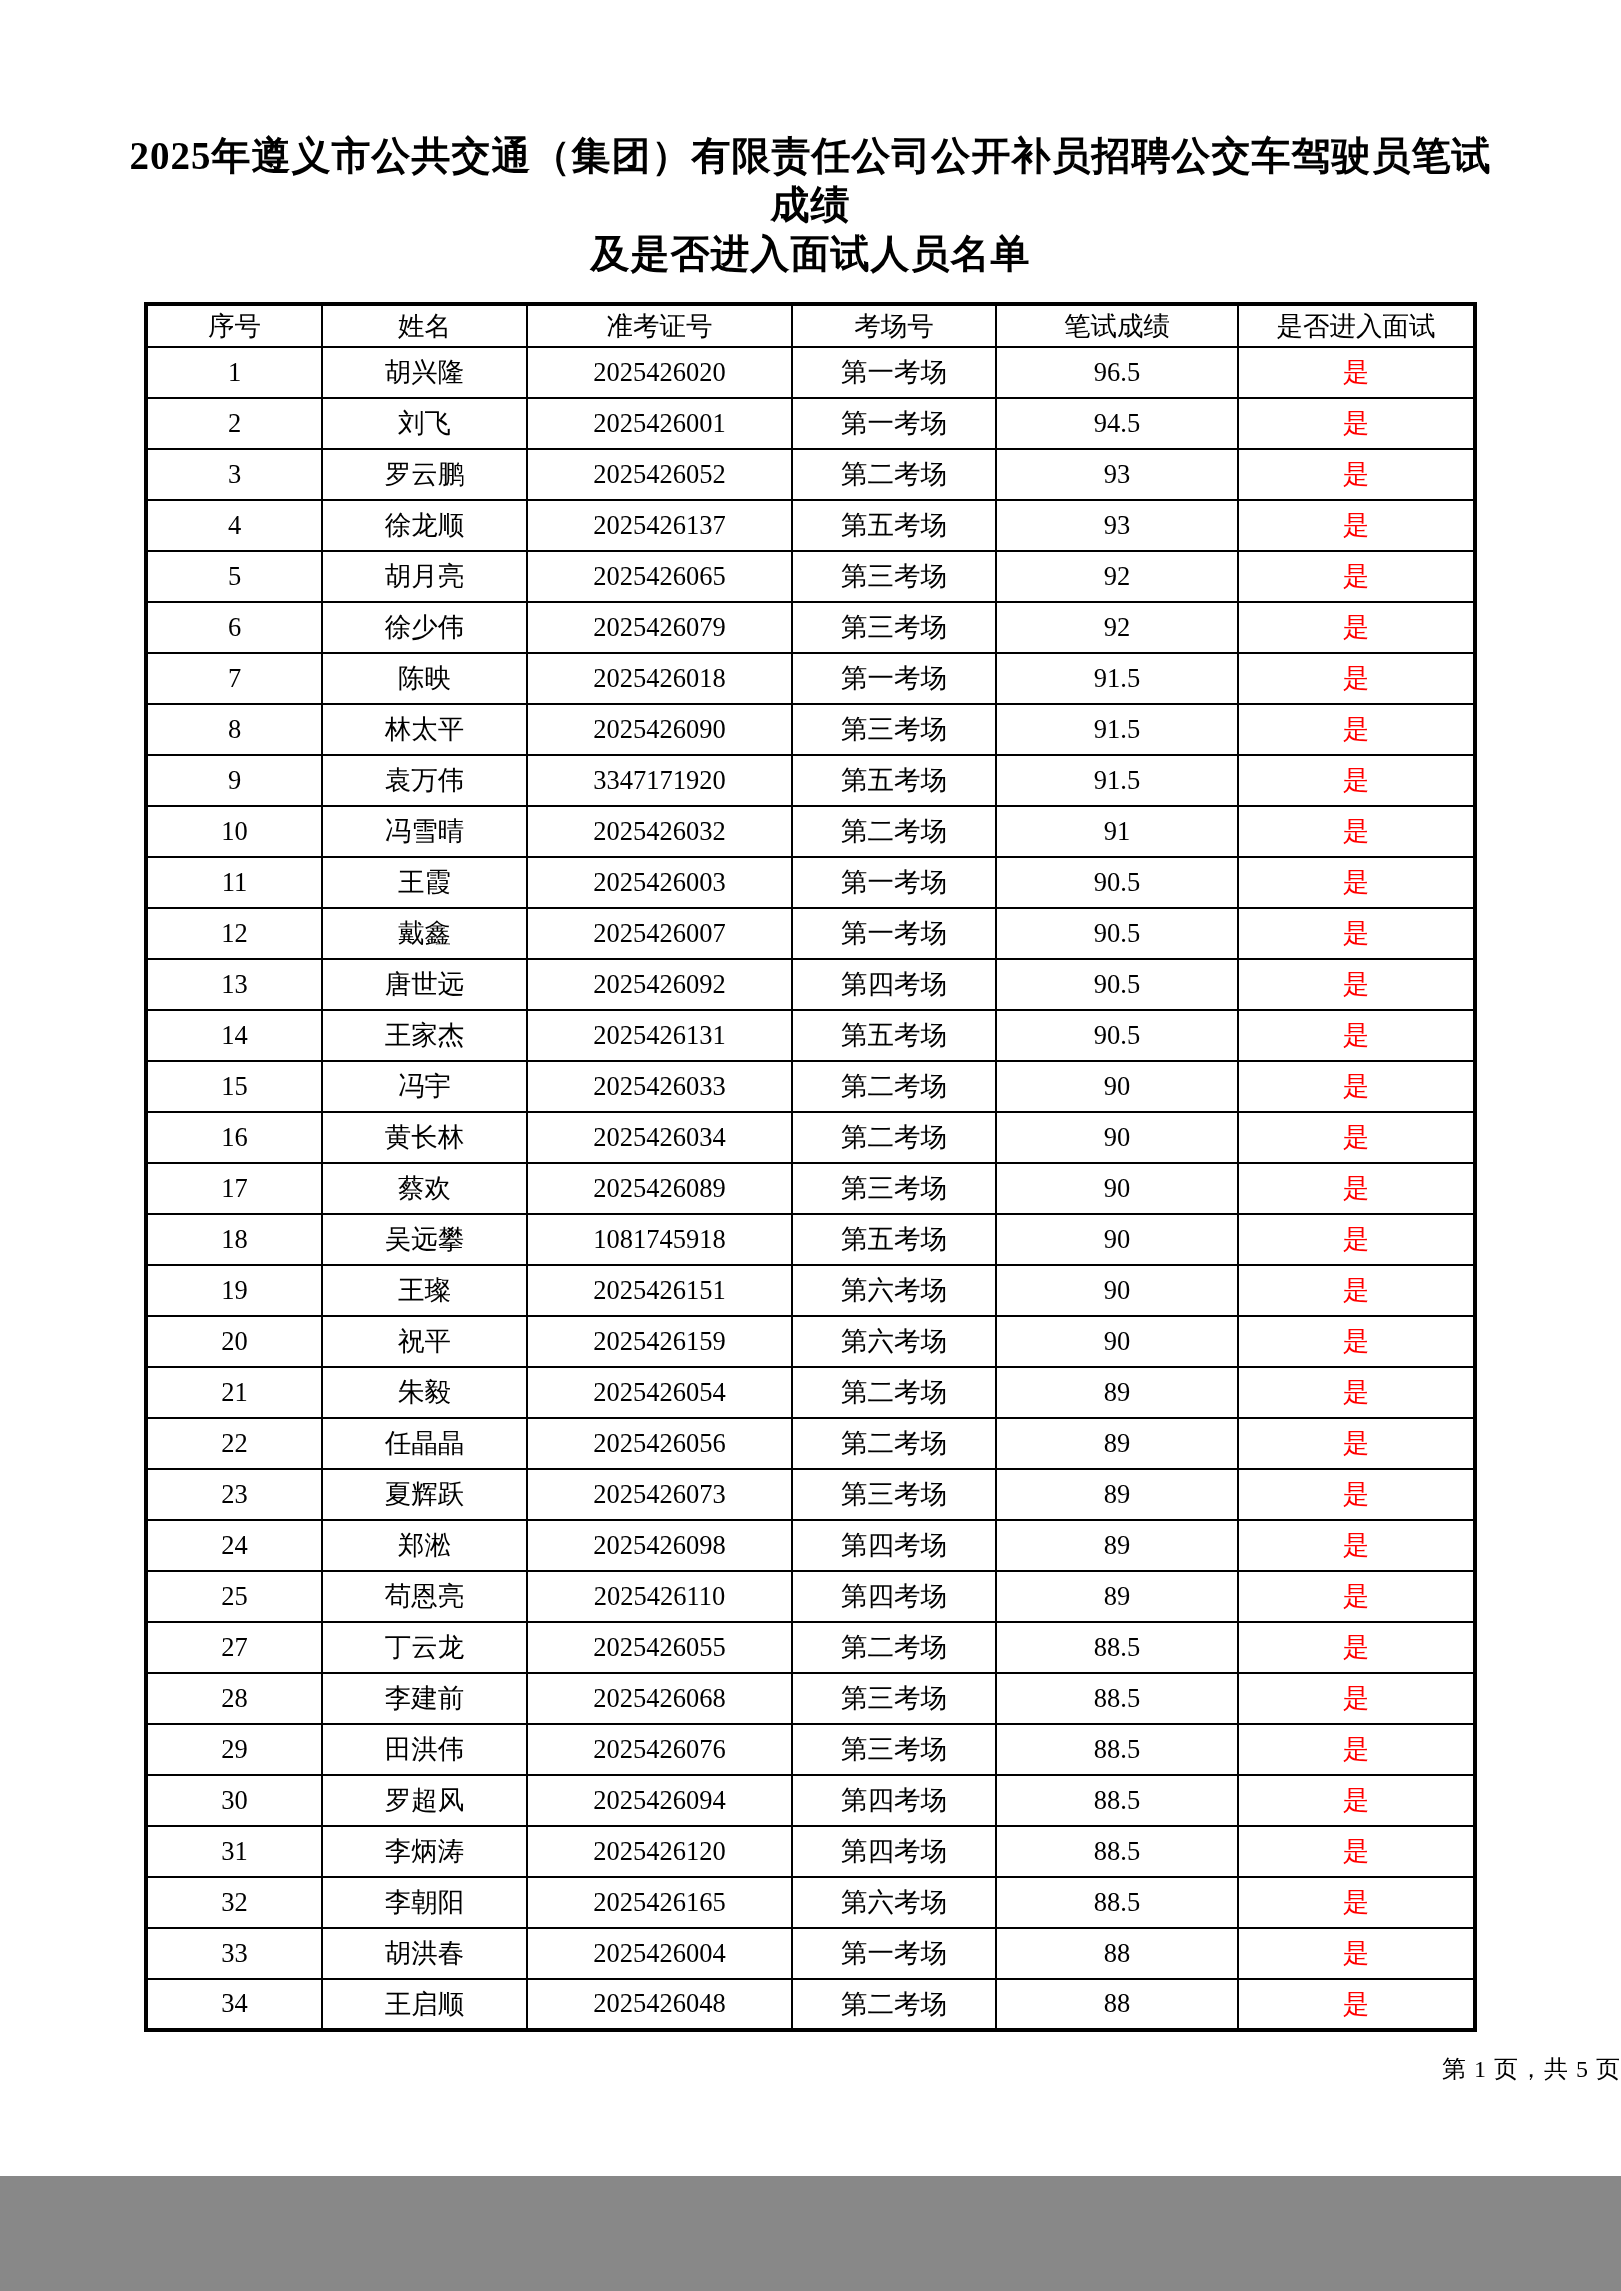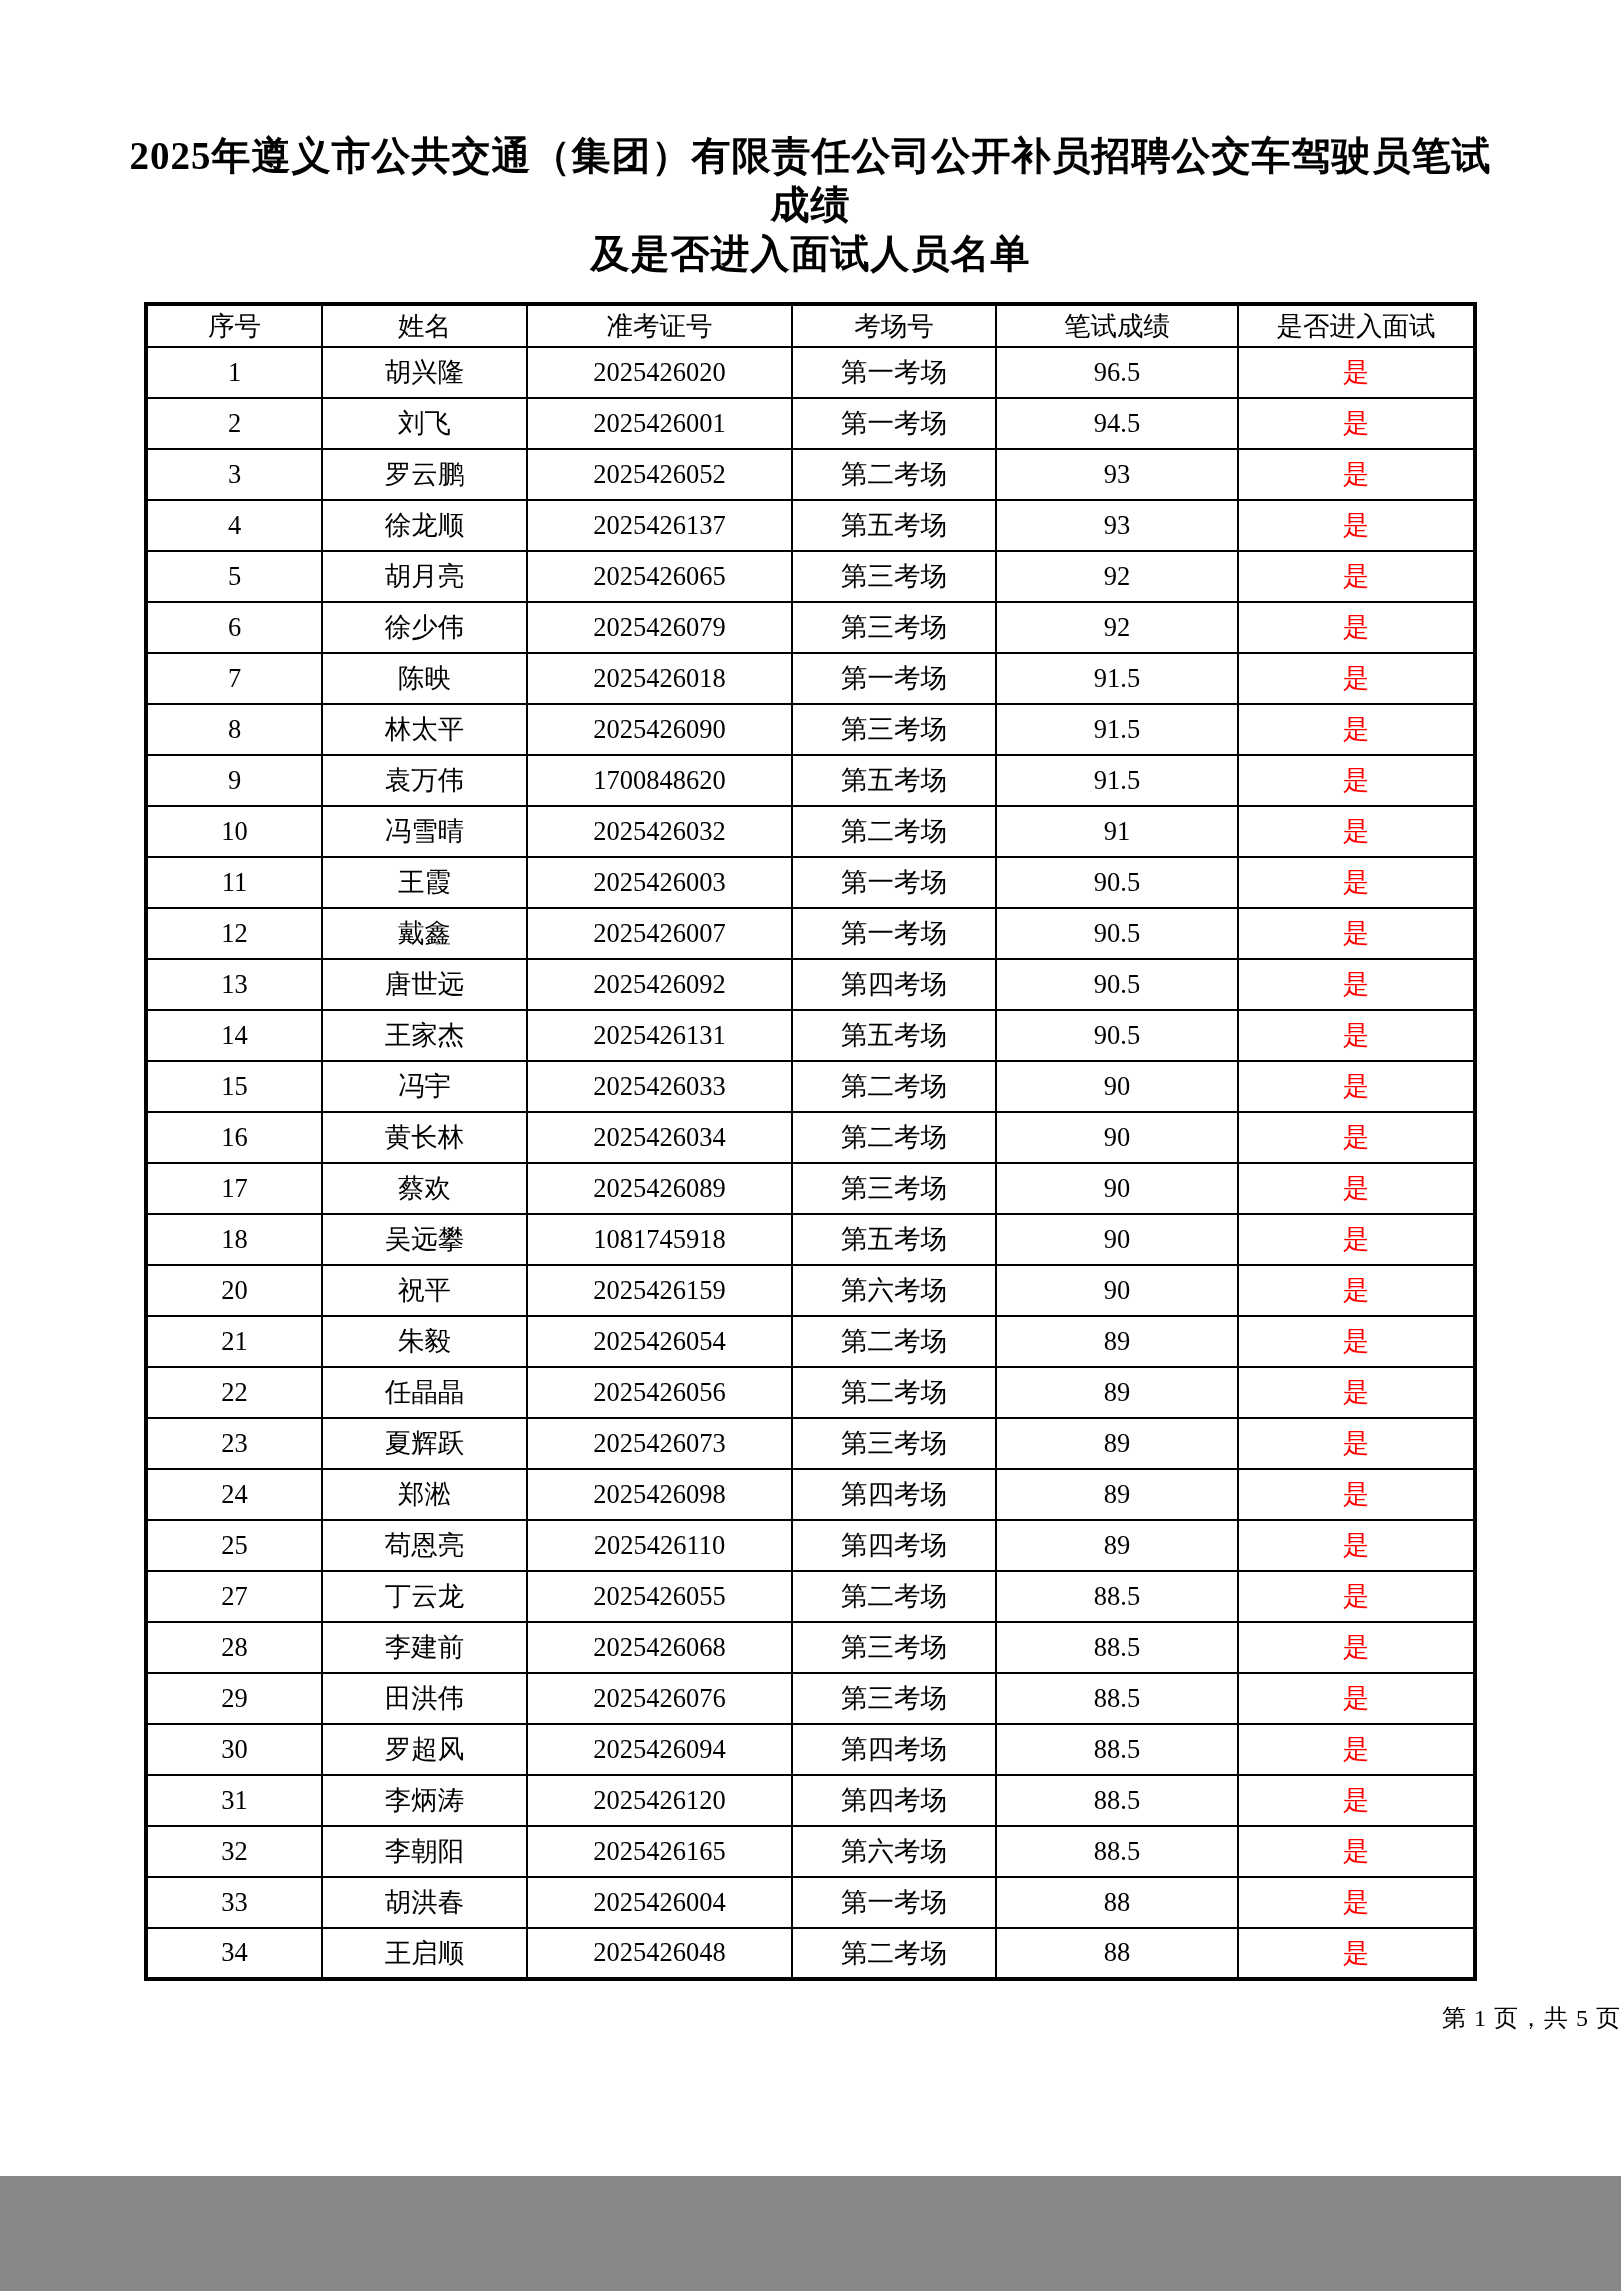--- a/index.html
+++ b/index.html
@@ -146,21 +146,21 @@
           <td>8</td>
           <td>林太平</td>
           <td>2025426090</td>
           <td>第三考场</td>
           <td>91.5</td>
           <td class="pass">是</td>
         </tr>
         <tr>
           <td>9</td>
           <td>袁万伟</td>
-          <td>1700848620</td>
+          <td>3347171920</td>
           <td>第五考场</td>
           <td>91.5</td>
           <td class="pass">是</td>
         </tr>
         <tr>
           <td>10</td>
           <td>冯雪晴</td>
           <td>2025426032</td>
           <td>第二考场</td>
           <td>91</td>
@@ -224,20 +224,28 @@
         </tr>
         <tr>
           <td>18</td>
           <td>吴远攀</td>
           <td>1081745918</td>
           <td>第五考场</td>
           <td>90</td>
           <td class="pass">是</td>
         </tr>
         <tr>
+          <td>19</td>
+          <td>王璨</td>
+          <td>2025426151</td>
+          <td>第六考场</td>
+          <td>90</td>
+          <td class="pass">是</td>
+        </tr>
+        <tr>
           <td>20</td>
           <td>祝平</td>
           <td>2025426159</td>
           <td>第六考场</td>
           <td>90</td>
           <td class="pass">是</td>
         </tr>
         <tr>
           <td>21</td>
           <td>朱毅</td>

